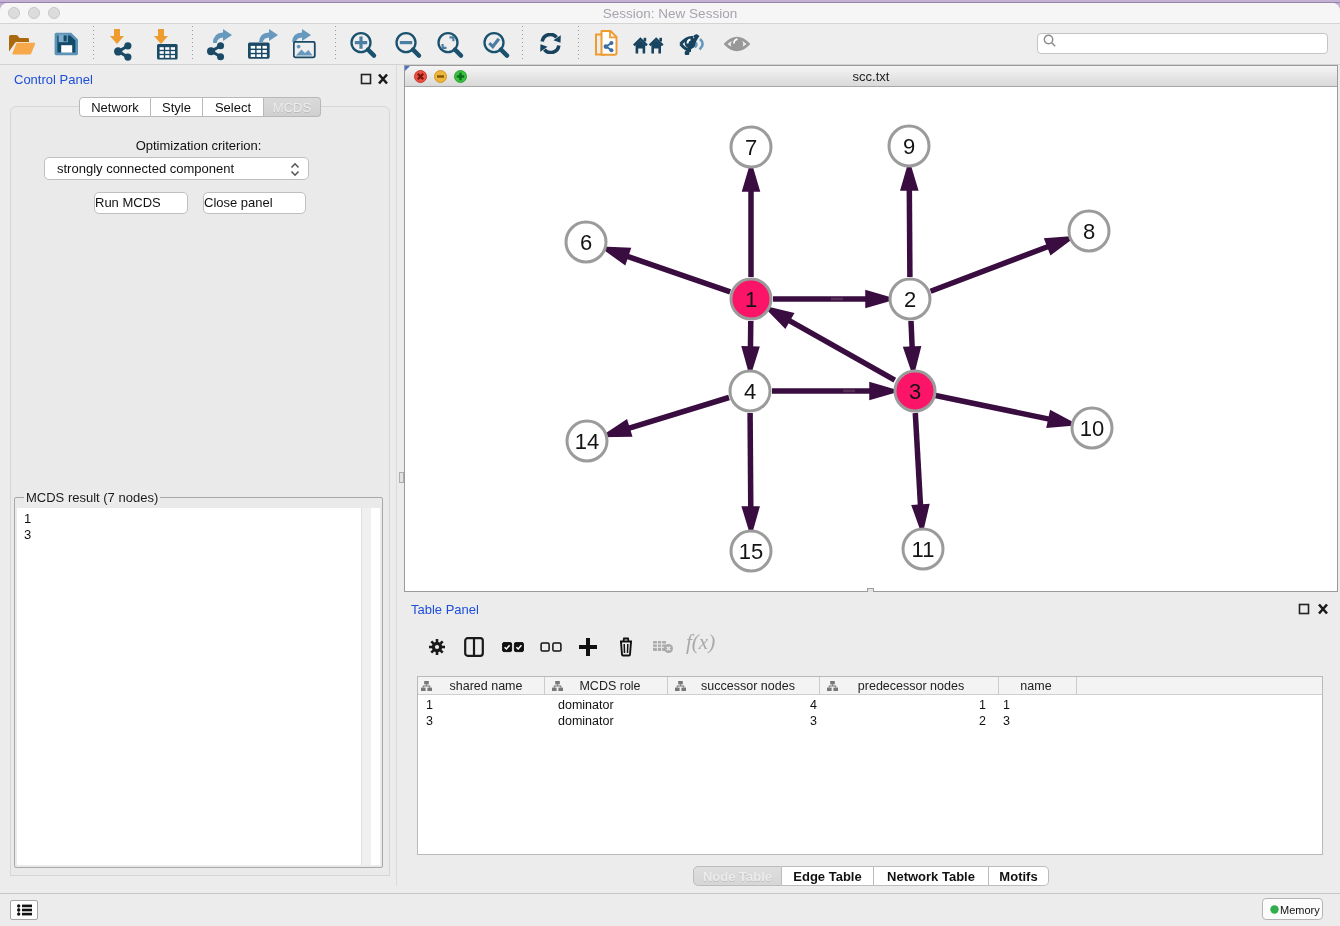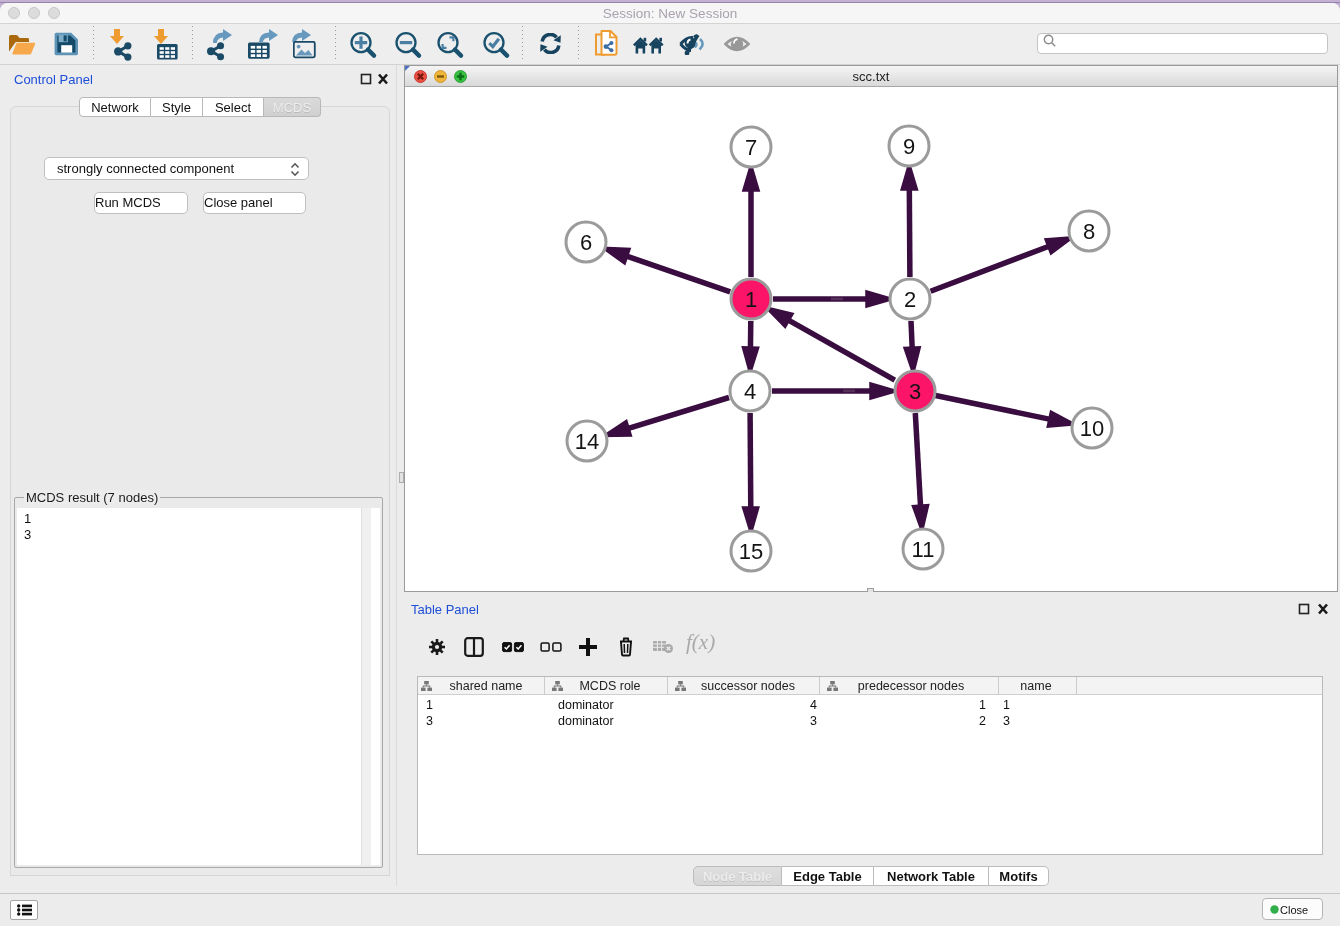--- a/index.html
+++ b/index.html
@@ -227,20 +227,21 @@
       <rect x="1.5" y="1.5" width="9" height="9" fill="none" stroke="#222" stroke-width="1.6"></rect>
       <path d="M19 1.5 L27 10.5 M27 1.5 L19 10.5" stroke="#1a1a1a" stroke-width="2.6"></path>
     </svg>
   <div class="tabpane"></div>
   <div class="tabrow" style="left:79px; top:32px;">
     <div class="tab first" style="width:72px;">Network</div>
     <div class="tab" style="width:52px;">Style</div>
     <div class="tab" style="width:61px;">Select</div>
     <div class="tab last sel" style="width:57px;">MCDS</div>
   </div>
+  <div class="abs" style="left:0; top:73px; width:397px; text-align:center; font-size:13px; color:#111;">Optimization criterion:</div>
   <div class="btn" style="left:44px; top:92px; width:265px; height:23px; text-align:left; line-height:21px; padding-left:12px;">strongly connected component
     <svg class="abs" style="right:8px; top:4px;" width="10" height="15" viewBox="0 0 10 15">
         <path d="M1.5 5.5 L5 1.8 L8.5 5.5" fill="none" stroke="#555" stroke-width="1.6"></path>
         <path d="M1.5 9.5 L5 13.2 L8.5 9.5" fill="none" stroke="#555" stroke-width="1.6"></path>
       </svg>
   </div>
   <div class="btn" style="left:94px; top:127px; width:94px; height:22px; line-height:20px;">Run MCDS</div>
   <div class="btn" style="left:203px; top:127px; width:103px; height:22px; line-height:20px;">Close panel</div>
   <div class="fieldset" style="left:14px; top:432px; width:369px; height:371px;"></div>
   <div class="legend" style="left:24px; top:425px;">MCDS result (7 nodes)</div>
@@ -469,15 +470,15 @@
           <circle cx="1.7" cy="10.1" r="1.7"></circle>
           <rect x="5" y="8.8" width="10" height="2.6"></rect>
           <line x1="1.7" y1="1.9" x2="1.7" y2="10.1" stroke="#111" stroke-width="0.8" stroke-dasharray="1 1"></line>
         </g>
       </svg>
   </div>
   <div class="membtn">
     <svg style="position:absolute; left:7px; top:6px;" width="9" height="9" viewBox="0 0 9 9">
         <circle cx="4.5" cy="4.5" r="4.2" fill="#2fae4a"></circle>
       </svg>
-    <span style="position:absolute; left:17px; top:5px; font-size:11px;">Close</span>
+    <span style="position:absolute; left:17px; top:5px; font-size:11px;">Memory</span>
   </div>
 </div>
 
 </body></html>

